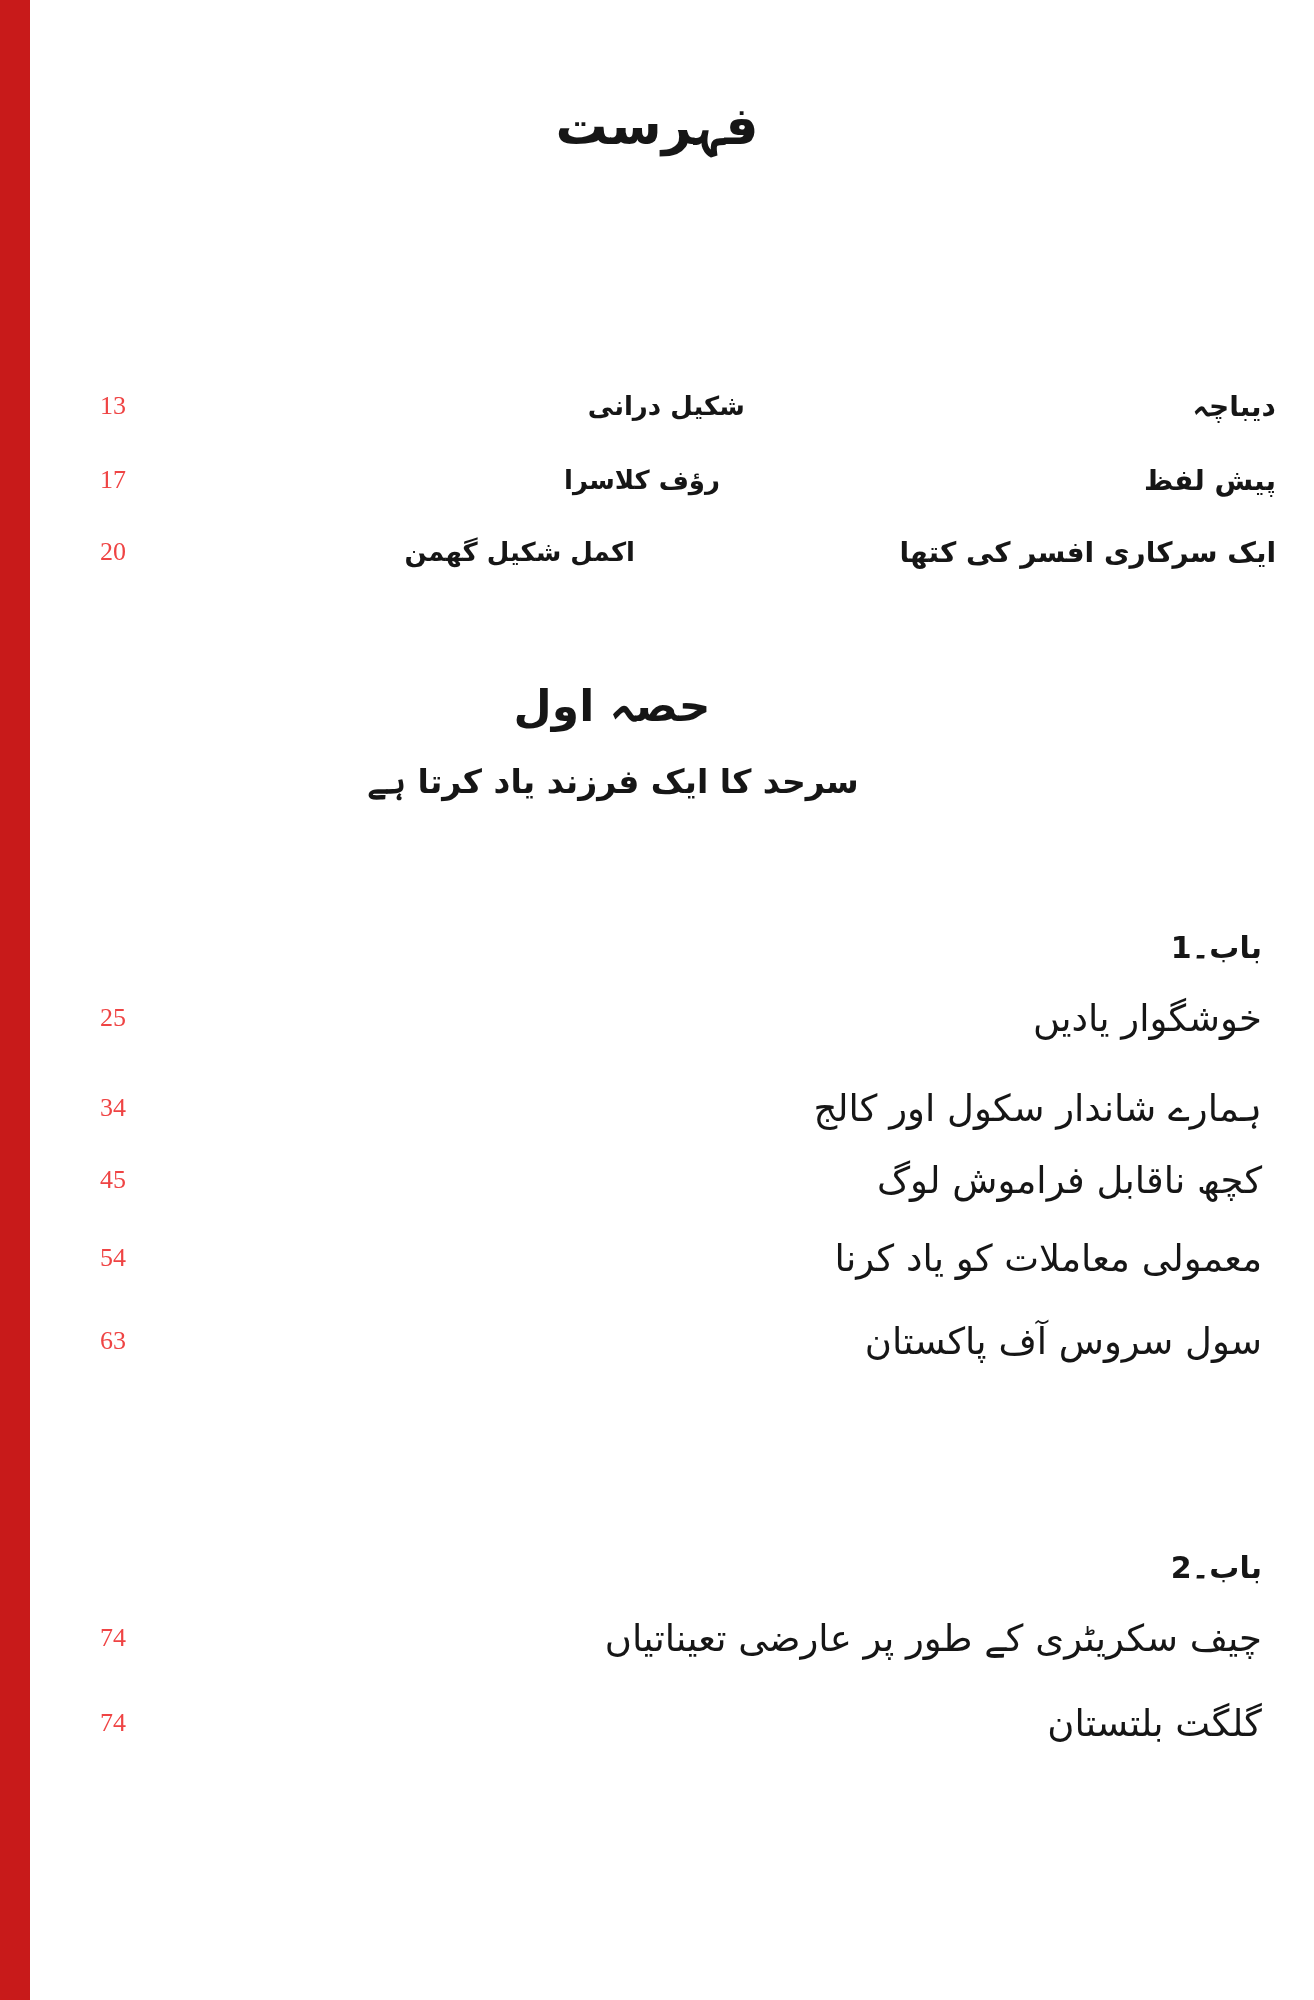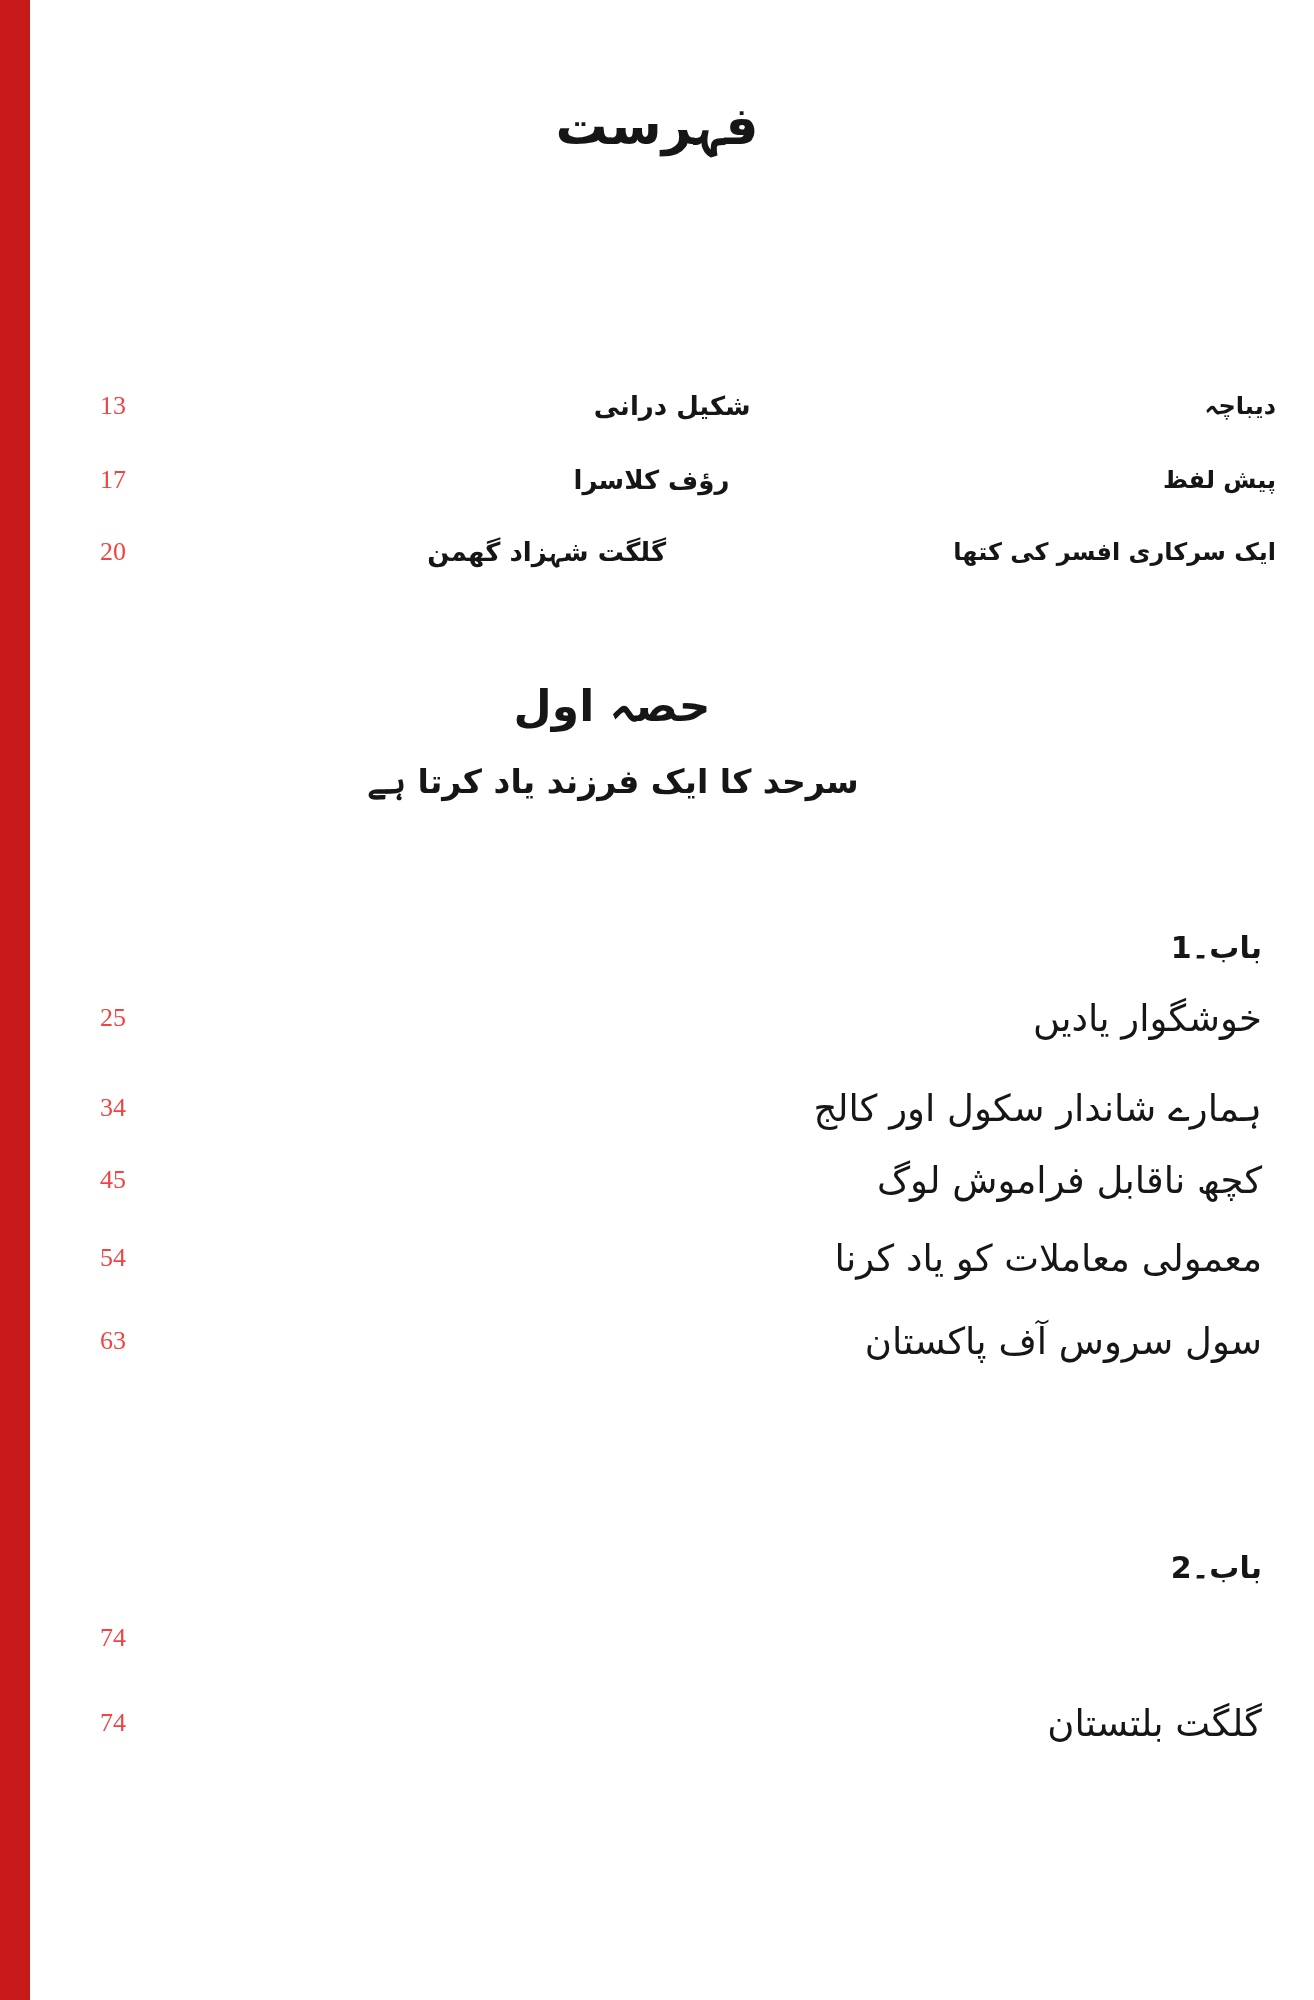--- a/index.html
+++ b/index.html
@@ -32,21 +32,21 @@
   .page-num{
     font-family:"Liberation Serif",serif;
     font-size:26px;color:#ef4444;
     direction:ltr;
     min-width:40px;
   }
   .author{
     font-size:26px;font-weight:700;direction:rtl;text-align:center;
   }
   .fm-label{
-    font-size:24px;font-weight:700;direction:rtl;text-align:right;
+    font-size:28px;font-weight:700;direction:rtl;text-align:right;
   }
   .part-heading{
     position:absolute;top:680px;left:0;right:90px;
     text-align:center;
     font-size:44px;font-weight:700;direction:rtl;
   }
   .part-subtitle{
     position:absolute;top:762px;left:0;right:88px;
     text-align:center;
     font-size:33px;font-weight:700;direction:rtl;
@@ -77,21 +77,21 @@
     <span class="author">شکیل درانی</span>
     <span class="fm-label">دیباچہ</span>
   </div>
   <div class="fm-row" style="top:452px">
     <span class="page-num">17</span>
     <span class="author">رؤف کلاسرا</span>
     <span class="fm-label">پیش لفظ</span>
   </div>
   <div class="fm-row" style="top:524px">
     <span class="page-num">20</span>
-    <span class="author">گلگت شہزاد گھمن</span>
+    <span class="author">اکمل شکیل گھمن</span>
     <span class="fm-label">ایک سرکاری افسر کی کتھا</span>
   </div>
 
   <div class="part-heading">حصہ اول</div>
   <div class="part-subtitle">سرحد کا ایک فرزند یاد کرتا ہے</div>
 
   <div class="chapter-heading" style="top:930px">باب۔1</div>
 
   <div class="entry-row" style="top:990px">
     <span class="page-num">25</span>
@@ -111,19 +111,20 @@
   </div>
   <div class="entry-row" style="top:1313px">
     <span class="page-num">63</span>
     <span class="entry-title">سول سروس آف پاکستان</span>
   </div>
 
   <div class="chapter-heading" style="top:1550px">باب۔2</div>
 
   <div class="entry-row" style="top:1610px">
     <span class="page-num">74</span>
+    <span class="entry-title">چیف سکریٹری کے طور پر عارضی تعیناتیاں</span>
   </div>
   <div class="entry-row" style="top:1695px">
     <span class="page-num">74</span>
     <span class="entry-title">گلگت بلتستان</span>
   </div>
 
 </div>
 
 </body></html>

